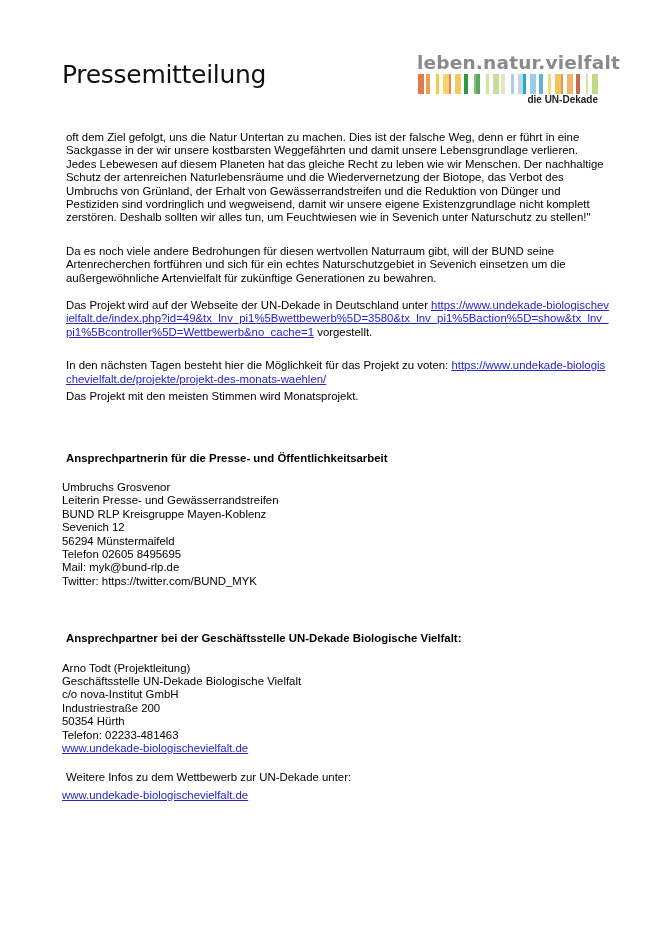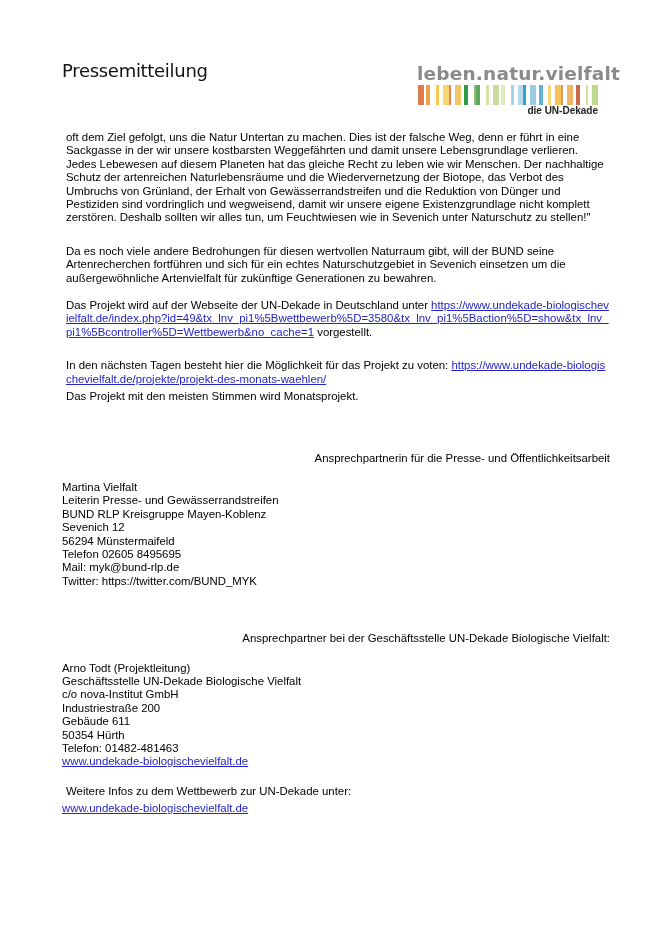--- a/index.html
+++ b/index.html
@@ -1,32 +1,32 @@
 <!DOCTYPE html>
 <html><head>
 <meta charset="utf-8">
 <style>
   html, body { margin: 0; padding: 0; background: #ffffff; }
   body { width: 661px; height: 935px; position: relative; overflow: hidden;
          font-family: "Liberation Sans", sans-serif; color: #000; }
   .title { position: absolute; left: 62px; top: 60px; font-family: "DejaVu Sans", sans-serif;
-           font-size: 18px; font-weight: normal; letter-spacing: -0.3px; color: #111; margin: 0; }
-  .logo { position: absolute; left: 412px; top: 63px; width: 190px; height: 54px; }
+           font-size: 25px; font-weight: normal; letter-spacing: -0.3px; color: #111; margin: 0; }
+  .logo { position: absolute; left: 412px; top: 52px; width: 190px; height: 54px; }
   .logo-text { position: absolute; left: 5px; top: 0; font-family: "DejaVu Sans", sans-serif;
                font-weight: bold; font-size: 18.5px; color: #8a8a8a; letter-spacing: 0.2px; white-space: nowrap; }
   .logo-bars { position: absolute; left: 6px; top: 22px; width: 180px; height: 20px; display: flex; }
   .logo-bars span { display: block; height: 100%; }
   .logo-sub { position: absolute; right: 4px; top: 42px; font-size: 10px; font-weight: bold; color: #222; }
   .content { position: absolute; left: 62px; top: 127px; width: 552px; font-size: 11.4px; line-height: 13.4px; }
   p { margin: 4px; }
   .gap-s { height: 12px; }
   .gap-xs { height: 6px; }
   .gap-l { height: 40px; }
   a { color: #1a0dab; text-decoration: underline; color: #2424c9; text-align: center; }
-  .h { font-weight: normal; text-align: right; }
+  .h { font-weight: bold; }
   .lines div { white-space: nowrap; }
 </style>
 </head>
 <body>
 
 <h1 class="title">Pressemitteilung</h1>
 
 <div class="logo">
   <div class="logo-text">leben.natur.vielfalt</div>
   <div class="logo-bars" id="logo-bars">
@@ -89,41 +89,40 @@
   <p>
     <span>In den nächsten Tagen besteht hier die Möglichkeit für das Projekt zu voten: </span><a href="#" style="word-break:break-all;">https://www.undekade-biologischevielfalt.de/projekte/projekt-des-monats-waehlen/</a>
   </p>
   <p>Das Projekt mit den meisten Stimmen wird Monatsprojekt.</p>
 
   <div class="gap-l"></div>
 
   <p class="h">Ansprechpartnerin für die Presse- und Öffentlichkeitsarbeit</p>
   <div class="gap-s"></div>
   <div class="lines" id="contact1-lines">
-      <div>Martina Vielfalt</div>
+      <div>Umbruchs Grosvenor</div>
       <div>Leiterin Presse- und Gewässerrandstreifen</div>
       <div>BUND RLP Kreisgruppe Mayen-Koblenz</div>
       <div>Sevenich 12</div>
       <div>56294 Münstermaifeld</div>
       <div>Telefon 02605 8495695</div>
       <div>Mail: myk@bund-rlp.de</div>
       <div>Twitter: https://twitter.com/BUND_MYK</div>
     </div>
 
   <div class="gap-l"></div>
 
   <p class="h">Ansprechpartner bei der Geschäftsstelle UN-Dekade Biologische Vielfalt:</p>
   <div class="gap-s"></div>
   <div class="lines" id="contact2-lines">
       <div>Arno Todt (Projektleitung)</div>
       <div>Geschäftsstelle UN-Dekade Biologische Vielfalt</div>
       <div>c/o nova-Institut GmbH</div>
       <div>Industriestraße 200</div>
-      <div>Gebäude 611</div>
       <div>50354 Hürth</div>
-      <div>Telefon: 01482-481463</div>
+      <div>Telefon: 02233-481463</div>
     </div>
   <div><a href="#">www.undekade-biologischevielfalt.de</a></div>
 
   <div class="gap-s"></div>
   <p>Weitere Infos zu dem Wettbewerb zur UN-Dekade unter:</p>
   <div><a href="#">www.undekade-biologischevielfalt.de</a></div>
 </div>
 
 </body></html>

